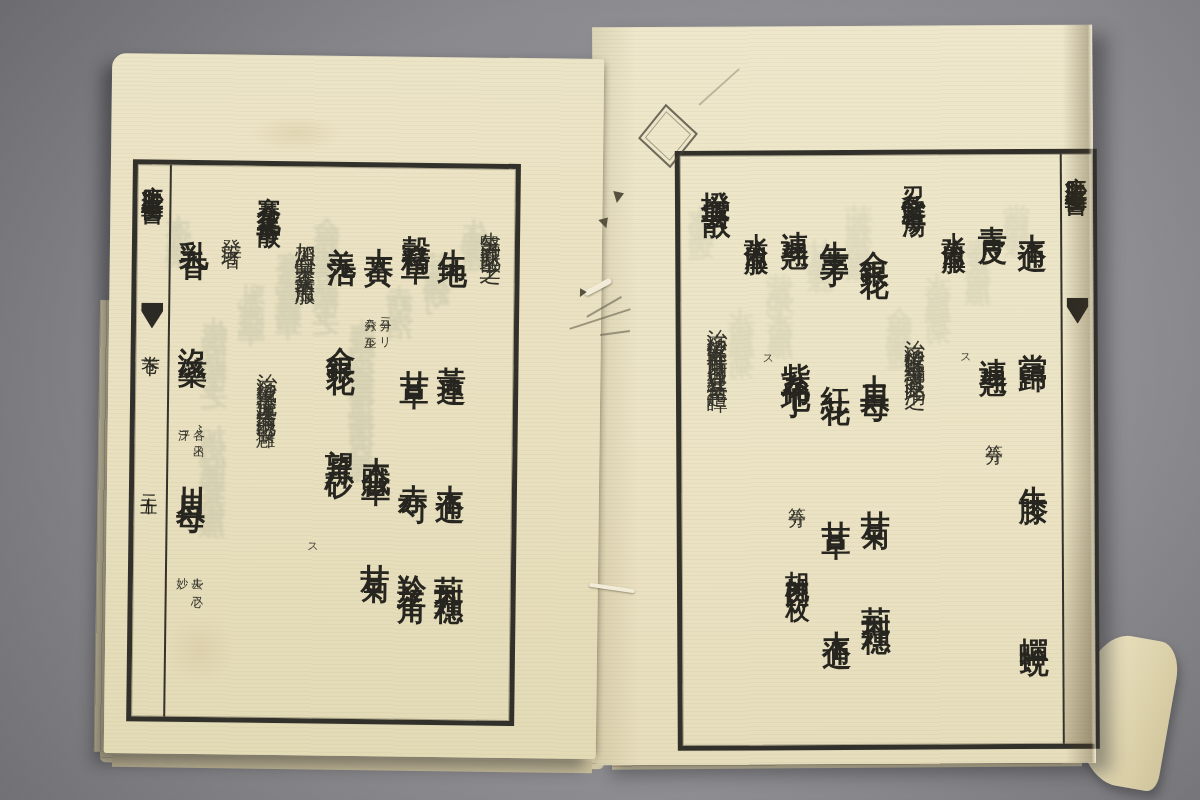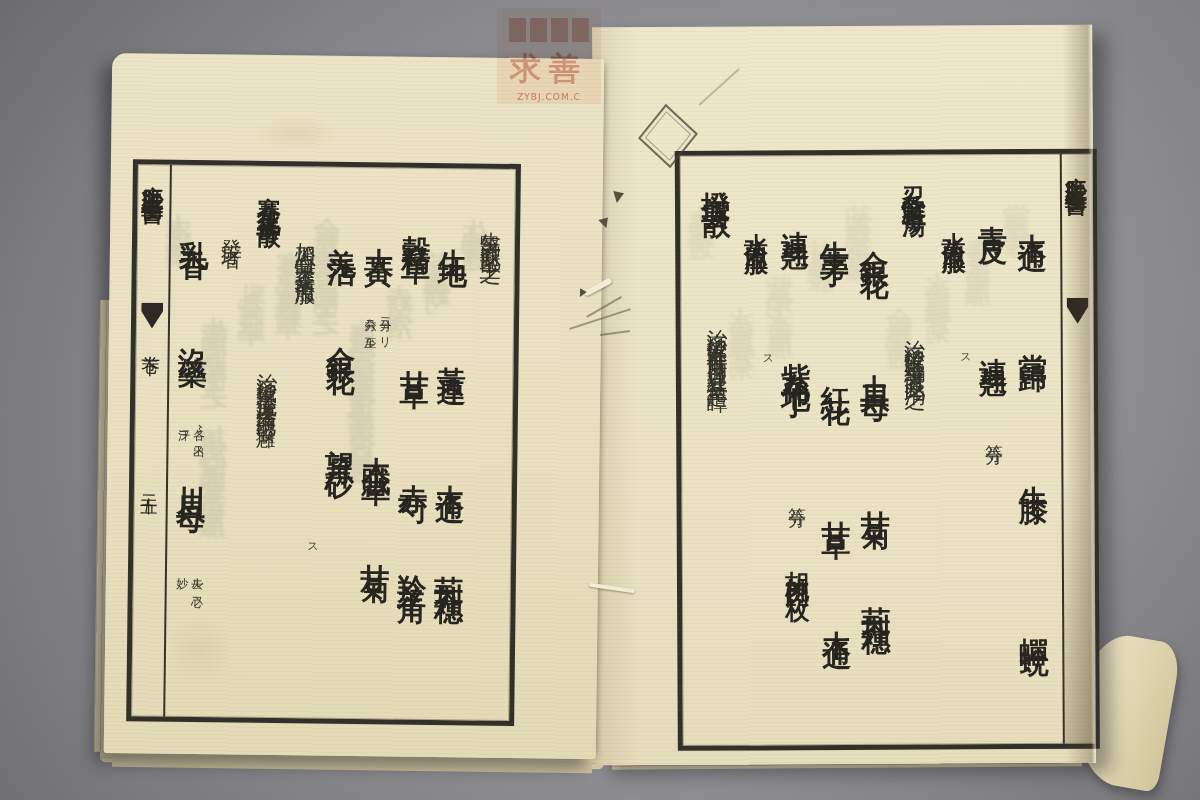--- a/index.html
+++ b/index.html
@@ -257,21 +257,14 @@
   <div class="thread" style="left:589px;top:586px;width:46px;height:4px;transform:rotate(8deg);"></div>
   <div class="wormhole" style="left:612px;top:192px;transform:rotate(12deg);"></div>
   <div class="wormhole" style="left:599px;top:218px;transform:rotate(-16deg) scale(0.9);"></div>
   <div class="wormhole" style="left:576px;top:288px;transform:rotate(30deg) scale(0.7);"></div>
   <div class="scratch" style="left:568px;top:318px;width:64px;transform:rotate(-18deg);"></div>
   <div class="scratch" style="left:584px;top:306px;width:40px;transform:rotate(-30deg);"></div>
   <div class="scratch" style="left:600px;top:332px;width:30px;transform:rotate(-8deg);"></div>
   <div class="scratch" style="left:692px;top:86px;width:54px;transform:rotate(-42deg);opacity:0.6;"></div>
   <div id="diamond-doodle"></div>
 
-  <div id="watermark">
-    <div style="margin-top:8px;">
-      <span class="wm-block"></span><span class="wm-block"></span><span class="wm-block"></span><span class="wm-block"></span>
-    </div>
-    <div id="wm-chars">求善</div>
-    <div id="wm-caption">ZYBJ.COM.C</div>
-  </div>
 
 </div>
 
 </body></html>

